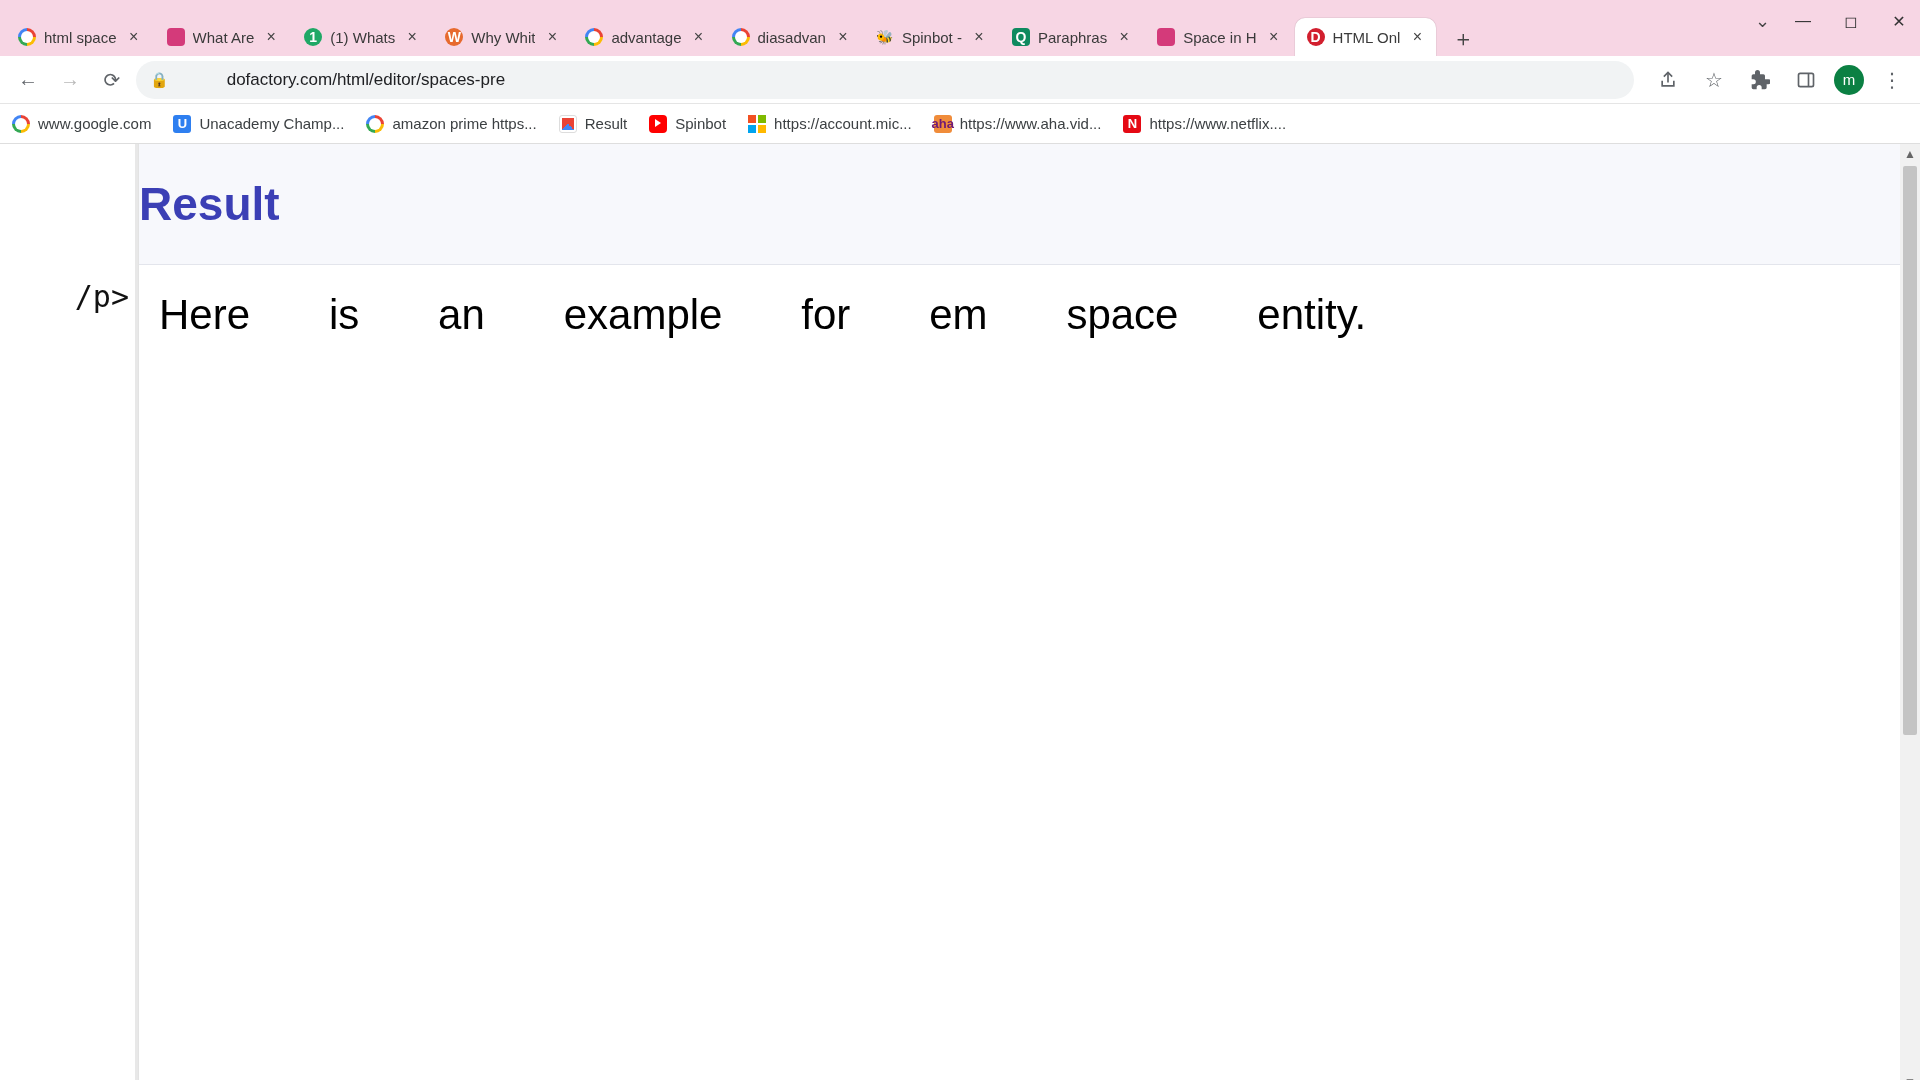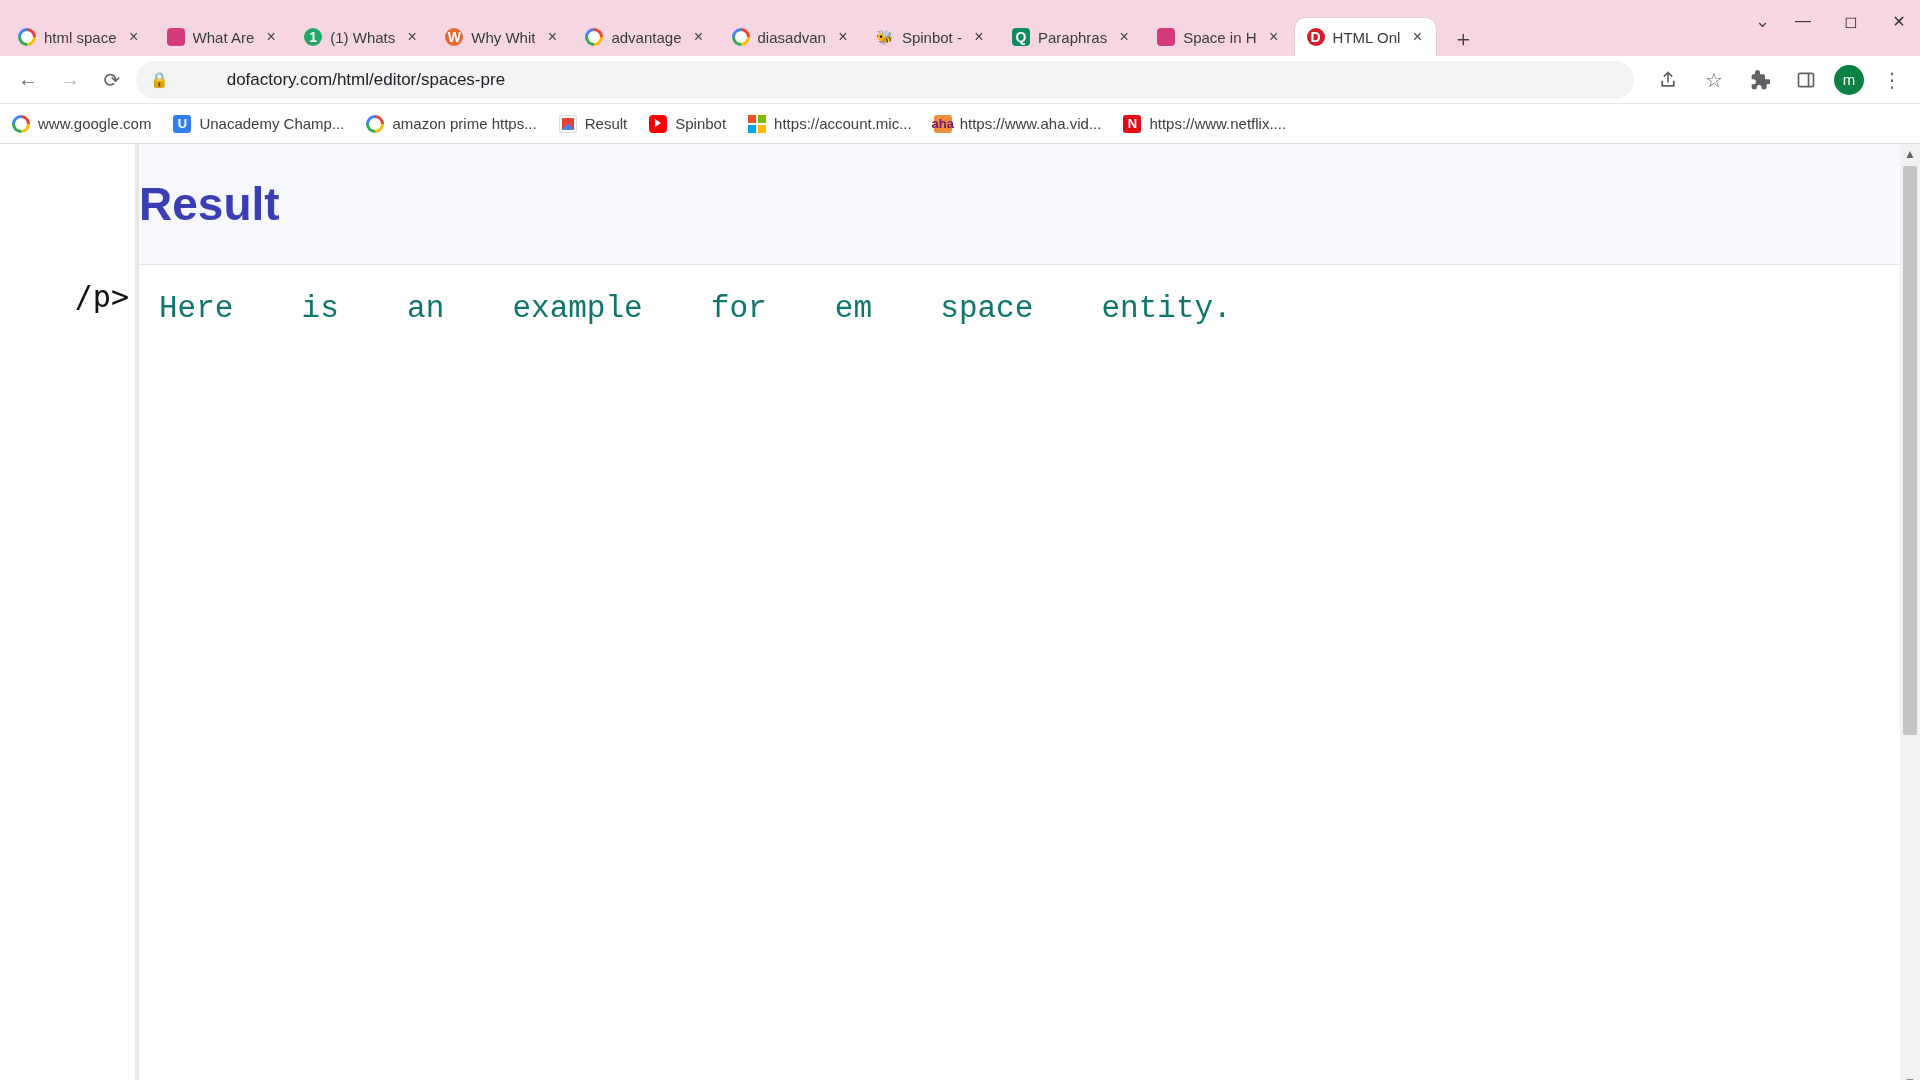--- a/index.html
+++ b/index.html
@@ -63,21 +63,21 @@
   .bf-nflx{background:#e50914;color:#fff;border-radius:3px;font-size:12px;}
   
   .page{display:flex;height:calc(1080px - 44px - 48px - 40px);position:relative;}
   .editor-col{width:135px;background:#fff;border-right:none;position:relative;display:flex;justify-content:flex-end;align-items:flex-start;padding-top:135px;}
   .editor-col .codefrag{font-family:Consolas,monospace;font-size:30px;color:#111;padding-right:6px;}
   .editor-border{width:3px;background:#e8e8e8;}
   .result-col{flex:1;display:flex;flex-direction:column;position:relative;border-left:1px solid #e3e3e3;}
   .result-head{height:120px;display:flex;align-items:center;background:#f7f8fc;}
   .result-head h2{font-family:"Segoe UI",Arial,sans-serif;font-weight:700;font-size:46px;color:#3b3fb5;}
   .result-body{flex:1;background:#fff;border-top:1px solid #e3e5ec;padding:26px 20px;}
-  .result-body p{font-family:Liberation Mono, monospace;font-size:31px;color:#0f766e;word-spacing:1.6em;}
+  .result-body p{font-family:Liberation Sans, sans-serif;font-size:42px;color:#000000;word-spacing:1.6em;}
   
   .vscroll{position:absolute;right:0;top:0;bottom:0;width:20px;background:#f1f1f1;display:flex;flex-direction:column;align-items:center;}
   .vscroll .arrow{height:20px;font-size:12px;color:#666;display:flex;align-items:center;justify-content:center;width:100%;}
   .vscroll .thumb{width:14px;background:#c4c4c4;border-radius:2px;}
 </style>
 </head>
 <body>
 
 <div class="tabstrip">
 

